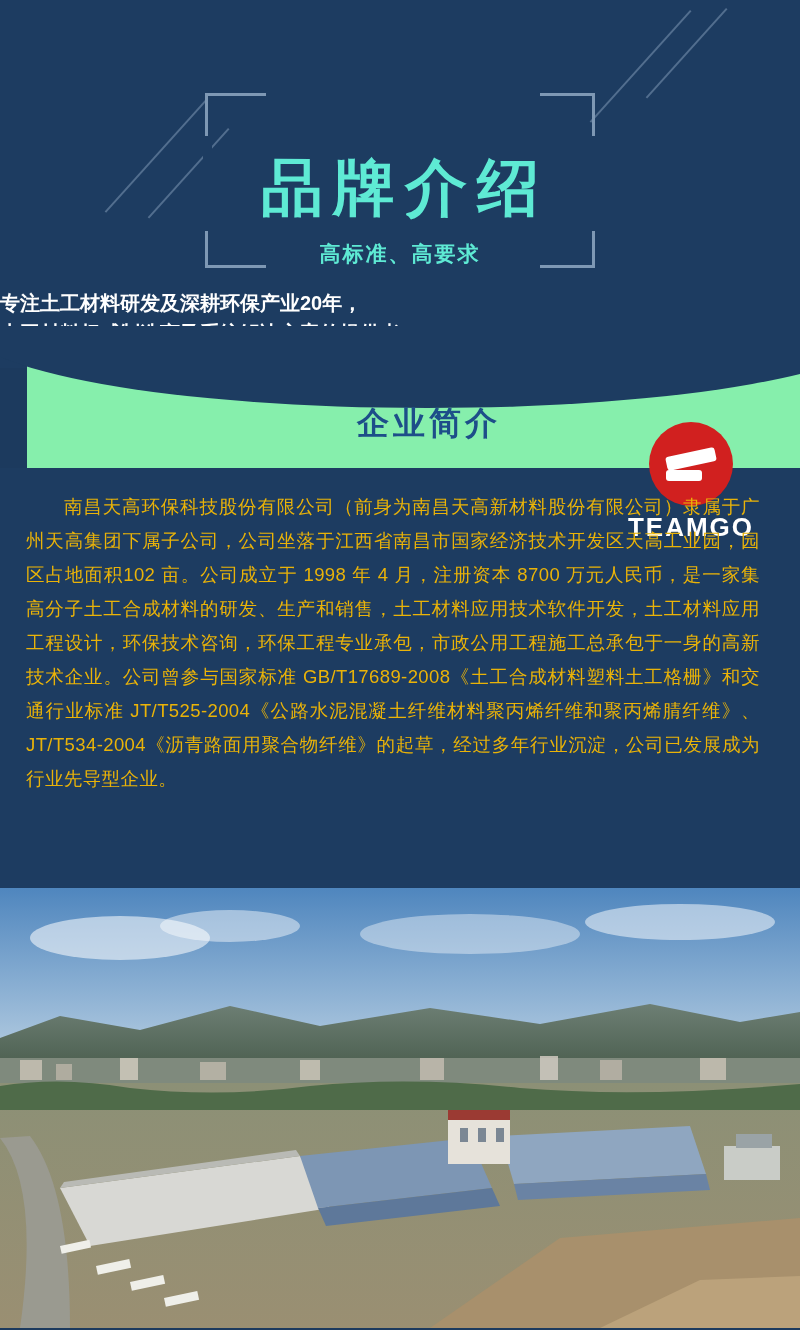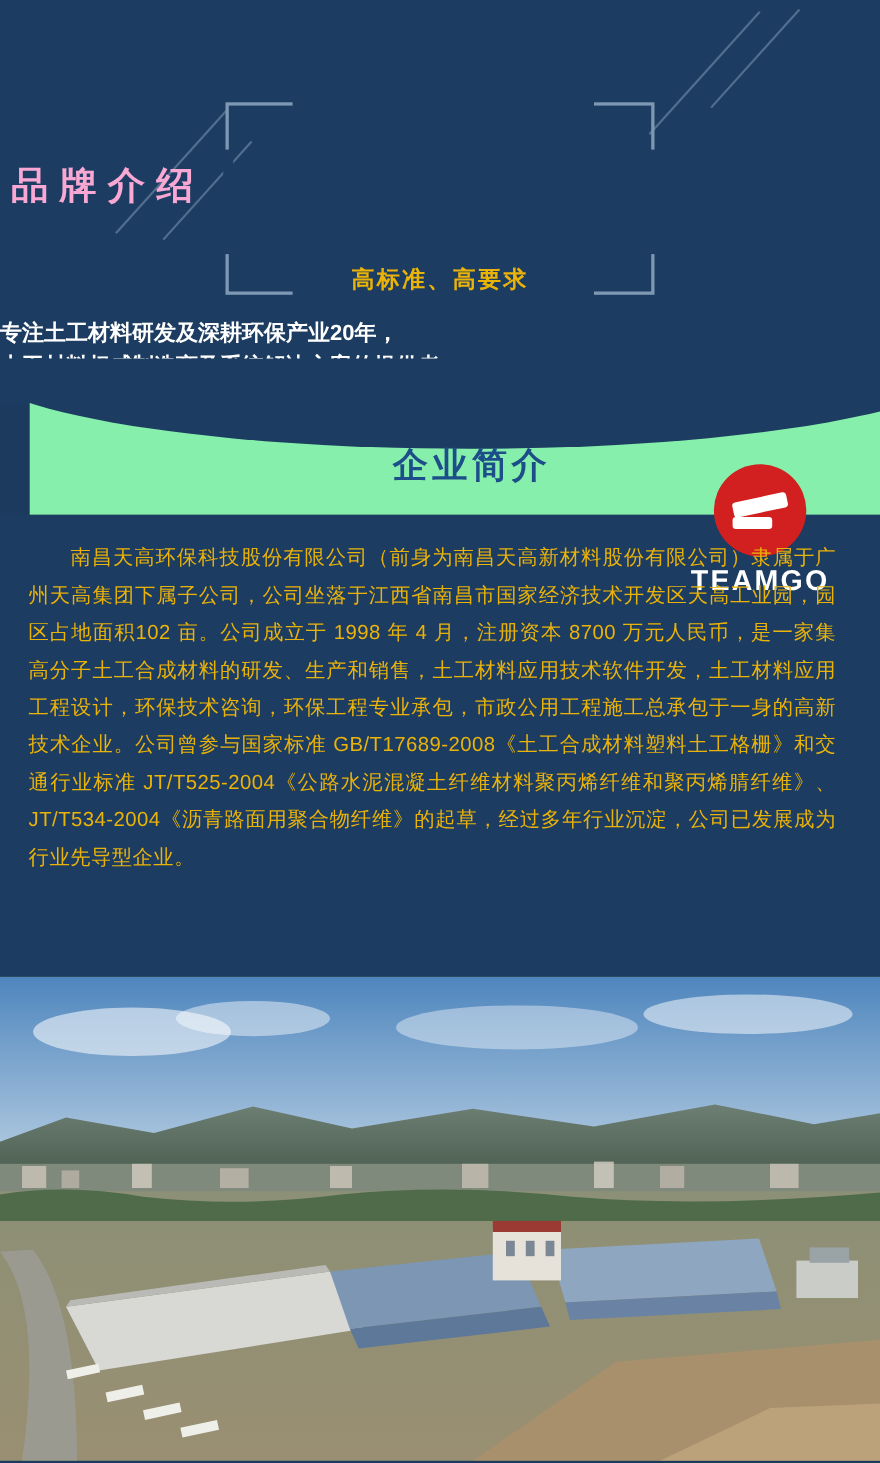--- a/index.html
+++ b/index.html
@@ -67,32 +67,33 @@
     position: absolute;
     right: -5px; top: 40px;
     width: 9px; height: 95px;
     background: #1d3c61;
   }
 
   .hero-title {
     position: absolute;
     left: 0; right: 0;
     top: 146px;
-    color: #f9a8d4;
-    font-size: 34px;
+    text-align: center;
+    color: #5eead4;
+    font-size: 62px;
     font-weight: bold;
     letter-spacing: 10px;
     text-indent: 10px;
   }
   .hero-sub {
     position: absolute;
     left: 0; right: 0;
     top: 240px;
     text-align: center;
-    color: #eab308;
+    color: #5eead4;
     font-size: 21px;
     font-weight: bold;
     letter-spacing: 2px;
   }
   .hero-desc {
     position: absolute;
     left: 0; right: 0;
     top: 288px;
     text-align: left;
     color: #ffffff;

